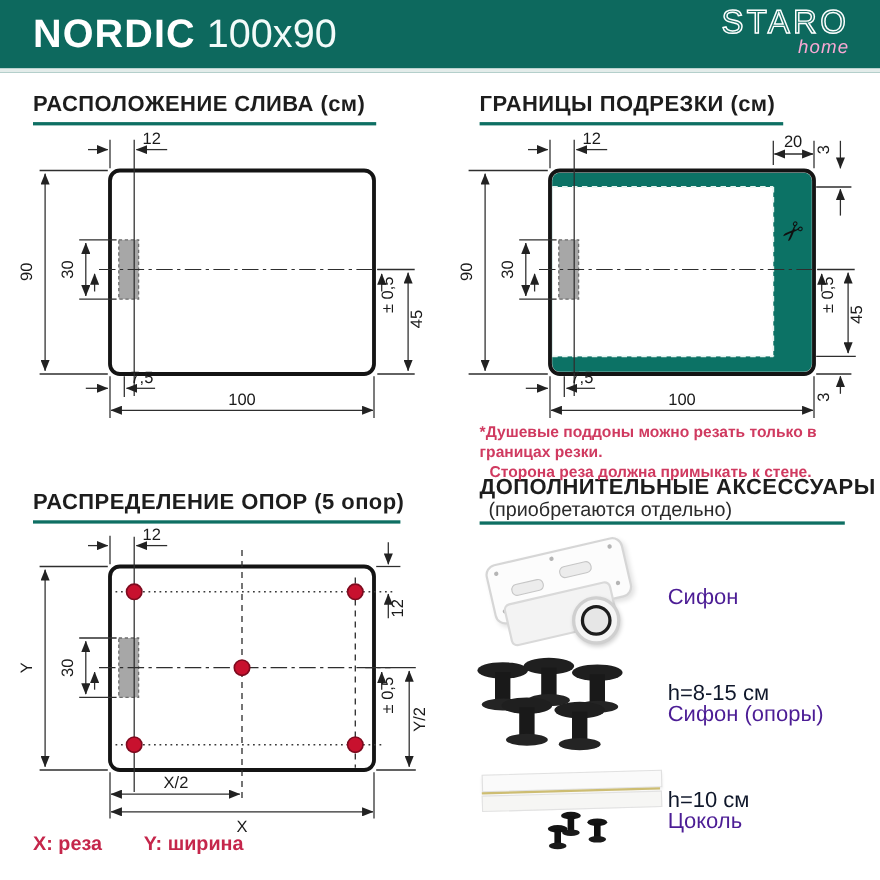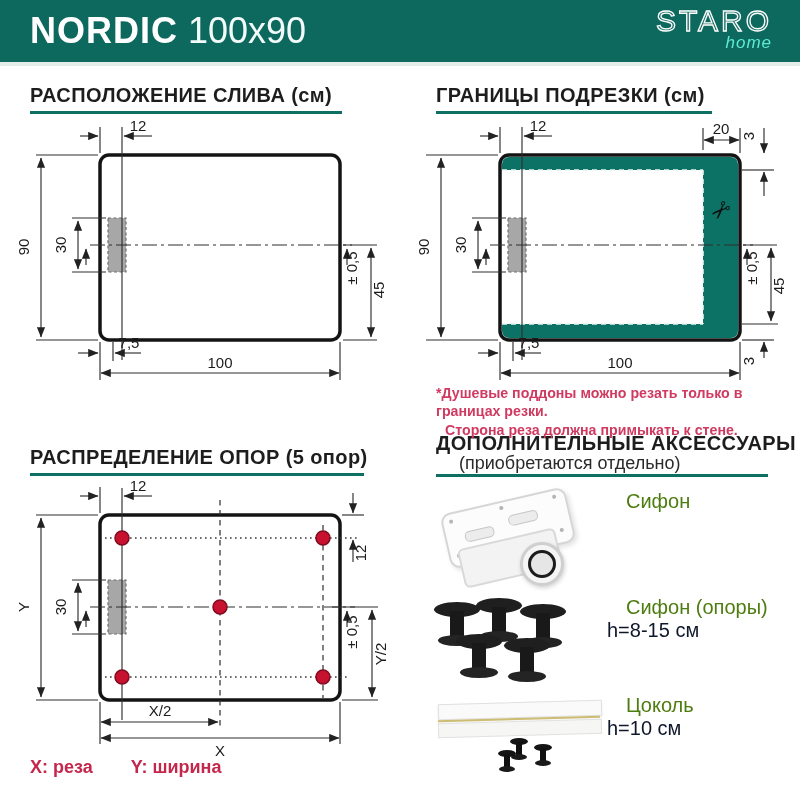--- a/index.html
+++ b/index.html
@@ -8,21 +8,21 @@
 
   
   #hdr{position:absolute;left:0;top:0;width:800px;height:62px;background:#0d695e;
        border-bottom:4px solid #e3ecea;}
   #hdr .ttl{position:absolute;left:30px;top:10px;white-space:nowrap;color:#fff;}
   #hdr .ttl b{font-size:36px;font-weight:800;letter-spacing:1px;}
   #hdr .ttl span{font-size:36px;font-weight:400;color:#f2fbf9;margin-left:10px;}
   #logo{position:absolute;right:28px;top:6px;text-align:right;color:#fff;}
   #logo .staro{font-size:30px;letter-spacing:3px;font-weight:400;
                color:rgba(255,255,255,0.06);-webkit-text-stroke:1.3px #ffffff;line-height:30px;}
-  #logo .home{font-size:17px;font-style:italic;margin-top:-3px;letter-spacing:1px;color:#5eead4;}
+  #logo .home{font-size:17px;font-style:italic;margin-top:-3px;letter-spacing:1px;color:#f9a8d4;}
 
   
   .sec-title{position:absolute;font-size:20px;font-weight:700;letter-spacing:.4px;color:#1d1d1d;white-space:nowrap;}
   .sec-sub{position:absolute;font-size:18px;color:#2a2a2a;white-space:nowrap;}
   .rule{position:absolute;height:3px;background:#0e6f63;}
 
   
   svg{position:absolute;overflow:visible;}
   .ol{fill:none;stroke:#141414;stroke-width:3.5px;}
   .dm{stroke:#2e2e2e;stroke-width:1.15px;fill:none;}
@@ -37,21 +37,21 @@
   .sc{font:24px "DejaVu Sans",sans-serif;fill:#101010;}
 
   
   #trim-note{position:absolute;left:436px;top:384px;width:360px;
              font-size:14.2px;font-weight:700;color:#d03a60;line-height:1.3;}
   #trim-note .l2{margin-left:9px;}
   #legend{position:absolute;left:30px;top:757px;font-size:18px;font-weight:700;color:#c5264b;}
   #legend span{margin-right:38px;}
 
   
-  .acc-label{position:absolute;left:626px;font-size:20px;color:#4d7c0f;white-space:nowrap;}
+  .acc-label{position:absolute;left:607px;font-size:20px;color:#4c1d95;white-space:nowrap;margin-top:42px;}
   .acc-detail{position:absolute;left:607px;font-size:20px;color:#0f172a;white-space:nowrap;}
 
   
   #siphon{position:absolute;left:438px;top:486px;width:170px;height:112px;}
   #siphon .flange{position:absolute;left:6px;top:14px;width:124px;height:52px;background:#fcfcfc;
       border:2px solid #d6d6d6;border-radius:10px;transform:rotate(-13deg);
       box-shadow:2px 3px 5px rgba(0,0,0,.12);}
   #siphon .slotp{position:absolute;width:28px;height:9px;background:#ececec;border:1px solid #c6c6c6;border-radius:5px;}
   #siphon .scr{position:absolute;width:4px;height:4px;border-radius:50%;background:#b5b5b5;}
   #siphon .body{position:absolute;left:22px;top:52px;width:96px;height:36px;background:#f3f3f3;
@@ -98,21 +98,21 @@
   <div class="sec-title" style="left:30px;top:84px;text-align:right;">РАСПОЛОЖЕНИЕ СЛИВА (см)</div>
   <div class="rule" style="left:30px;top:111px;width:312px;"></div>
 
   <div class="sec-title" style="left:436px;top:84px;">ГРАНИЦЫ ПОДРЕЗКИ (см)</div>
   <div class="rule" style="left:436px;top:111px;width:276px;"></div>
 
   <div class="sec-title" style="left:30px;top:446px;">РАСПРЕДЕЛЕНИЕ ОПОР (5 опор)</div>
   <div class="rule" style="left:30px;top:473px;width:334px;"></div>
 
   <div class="sec-title" style="left:436px;top:432px;">ДОПОЛНИТЕЛЬНЫЕ АКСЕССУАРЫ</div>
-  <div class="sec-sub" style="left:459px;top:453px;">(приобретаются отдельно)</div>
+  <div class="sec-sub" style="left:444px;top:453px;">(приобретаются отдельно)</div>
   <div class="rule" style="left:436px;top:474px;width:332px;"></div>
 
   <svg style="left:10px;top:118px;" width="390" height="300" viewBox="0 0 390 300">
     <defs>
       <marker id="ar1" viewBox="0 0 10 8" refX="9.5" refY="4" markerWidth="9" markerHeight="7.2" orient="auto-start-reverse">
           <path d="M0,0 L10,4 L0,8 Z" fill="#222"></path>
         </marker>
     </defs>
     <g>
       <rect class="ol" x="90" y="37" width="240" height="185" rx="9"></rect>

